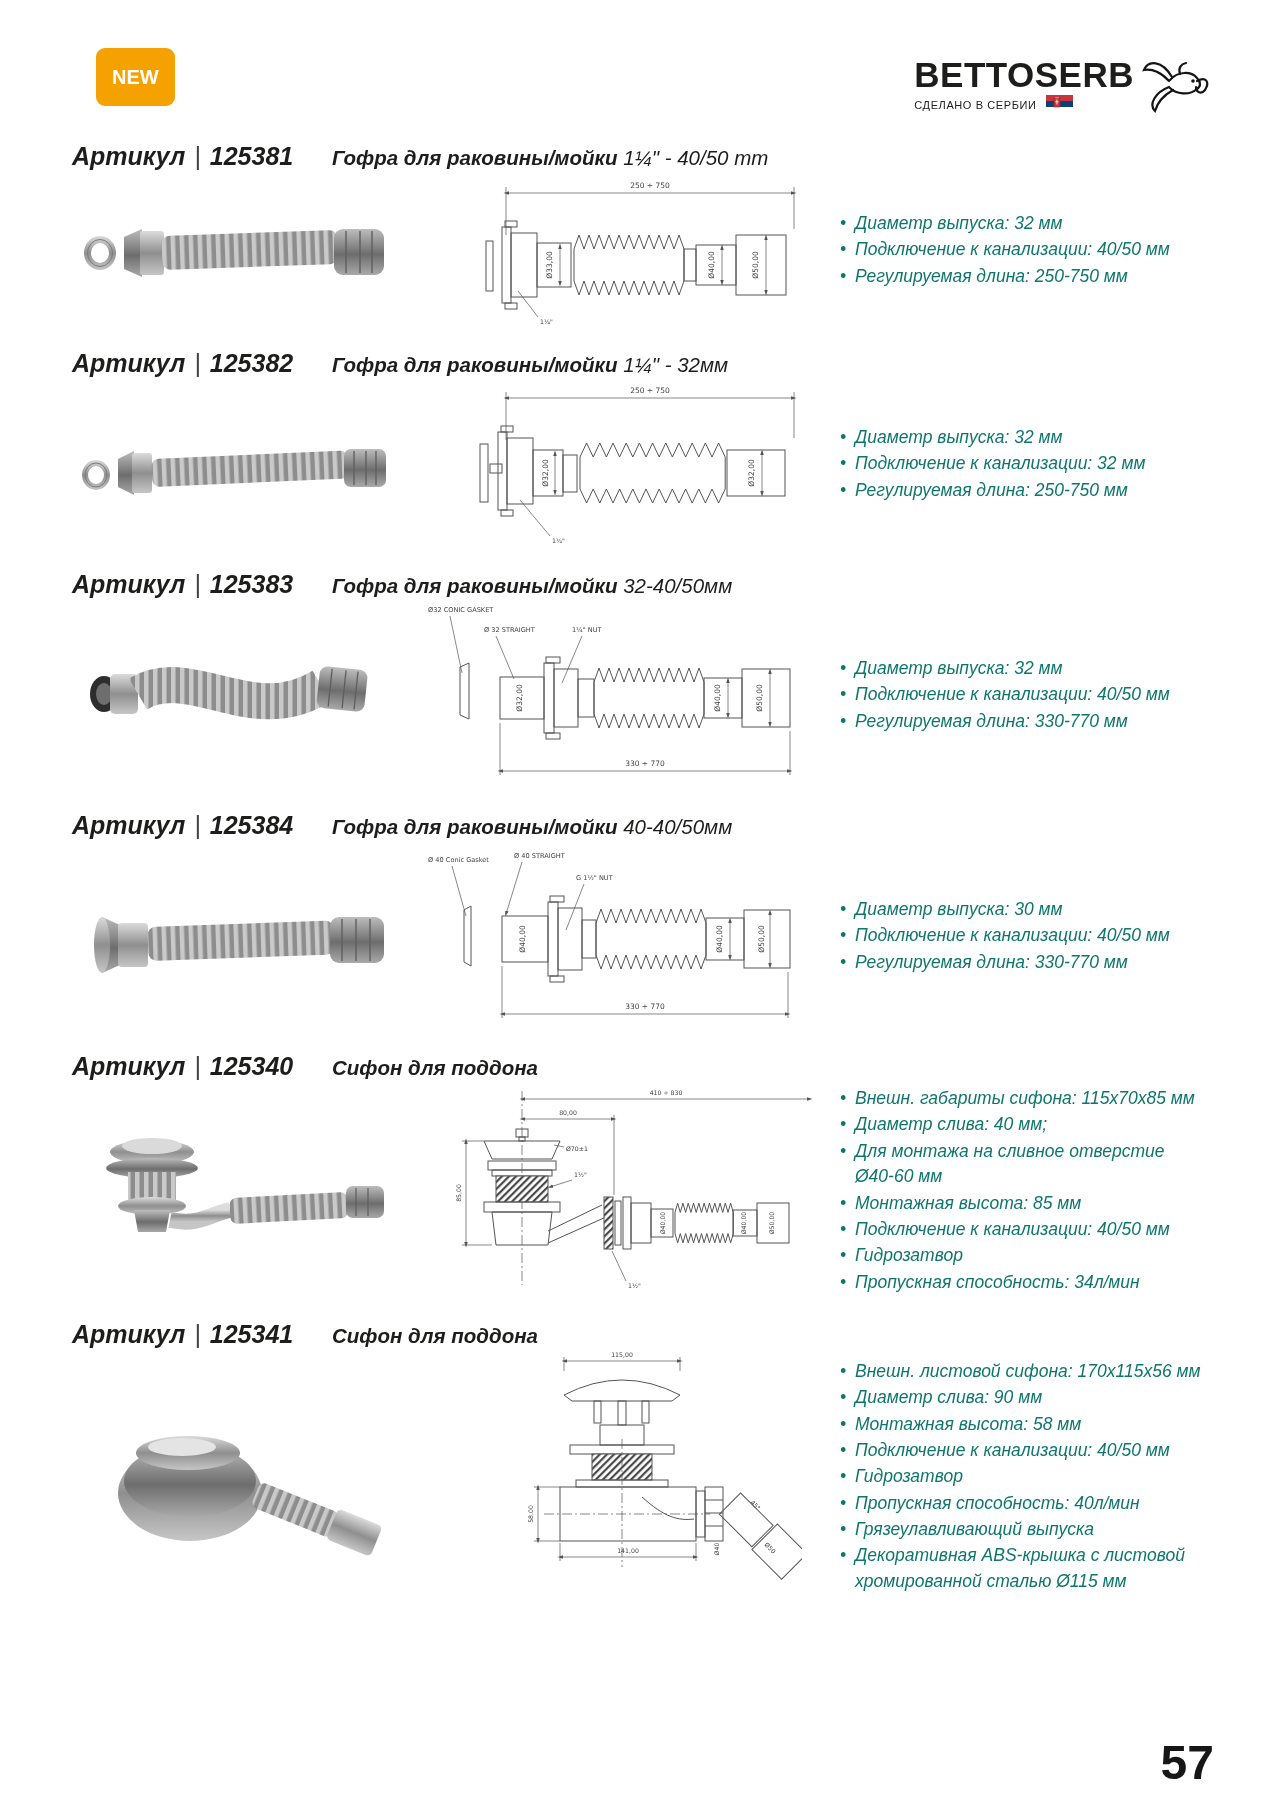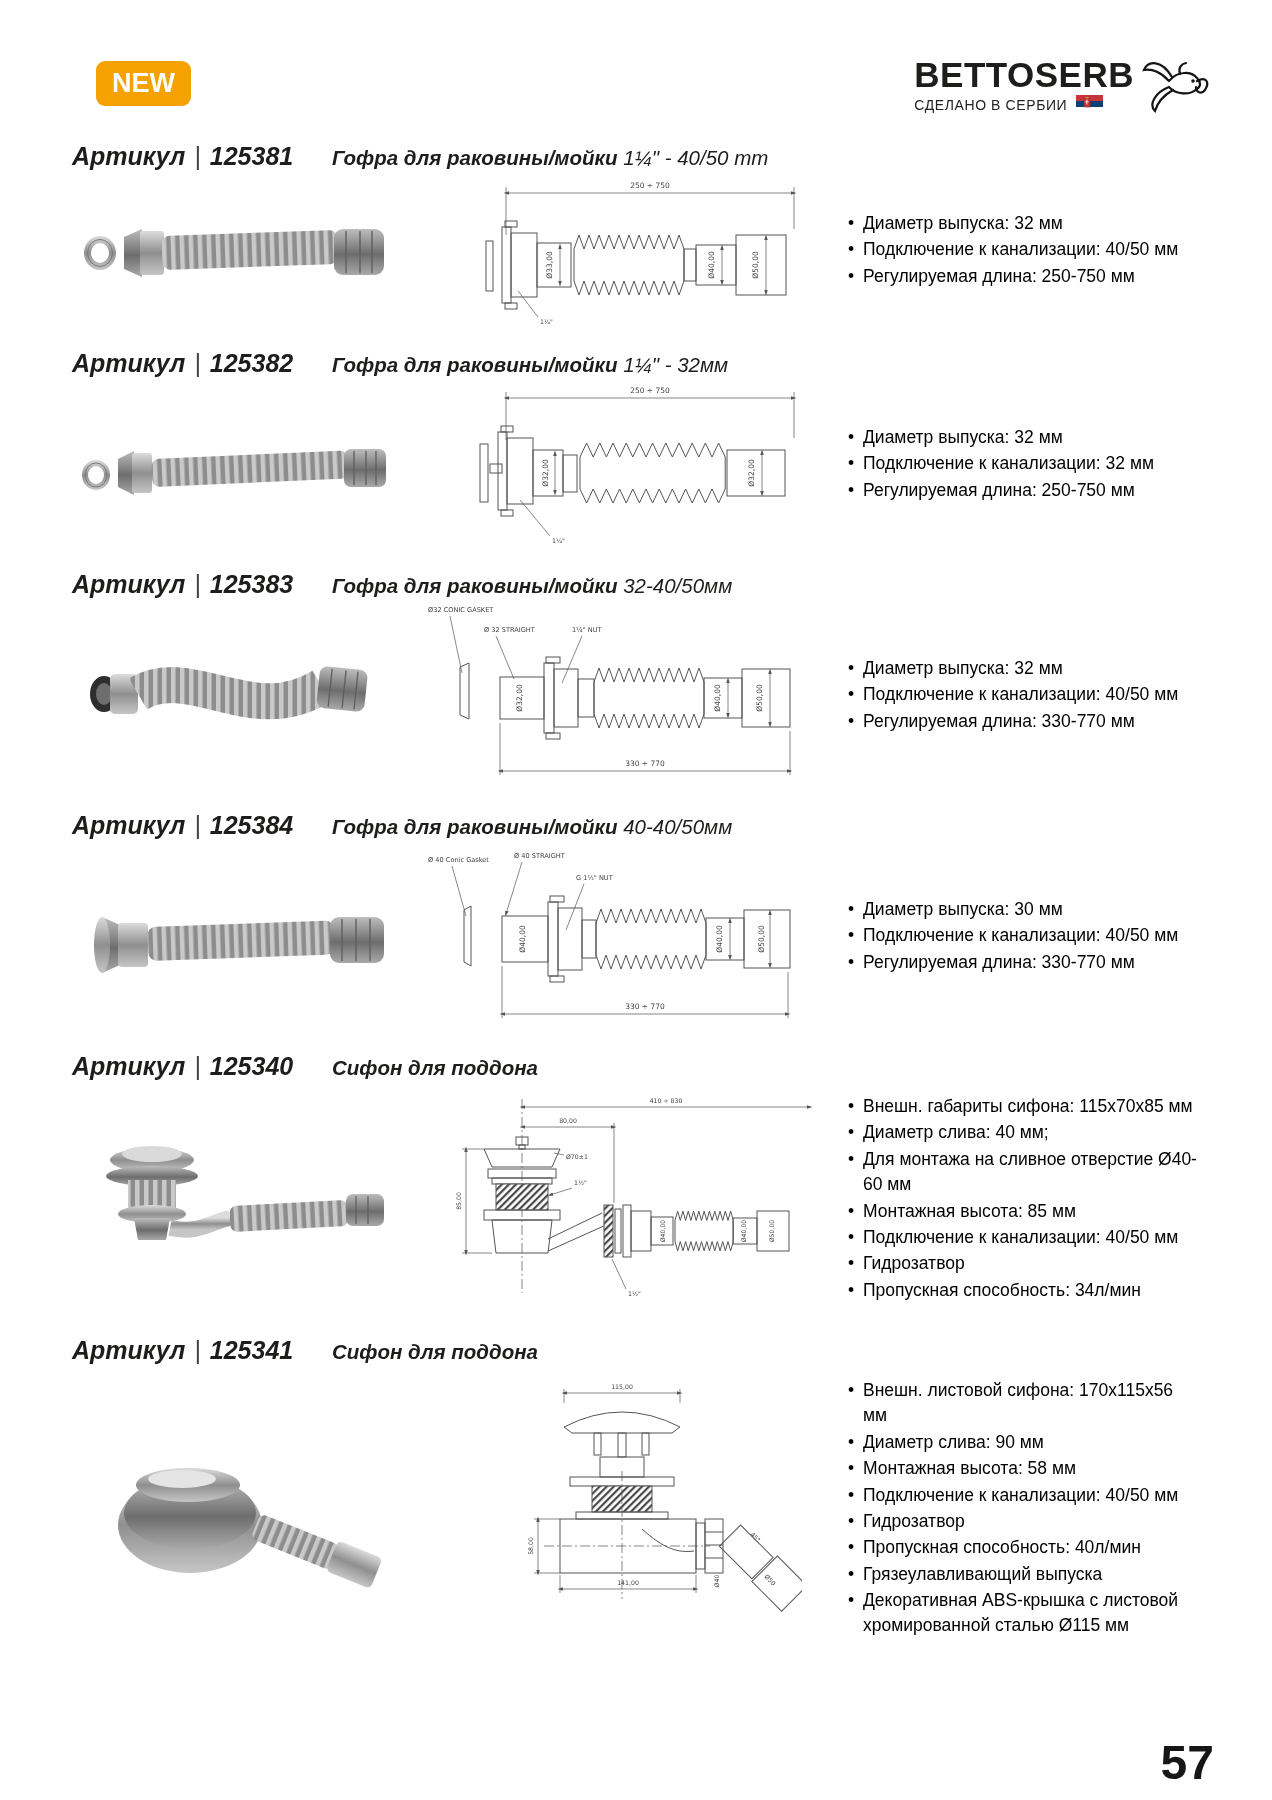--- a/index.html
+++ b/index.html
@@ -6,39 +6,39 @@
   body{
     width:1272px;height:1800px;position:relative;overflow:hidden;
     background:#ffffff;color:#1d1d1b;
     font-family:"Liberation Sans", sans-serif;
   }
   .page{padding:40px 60px 0 72px;}
 
   
   .header{display:flex;align-items:flex-start;}
   .page-title{font-size:46px;font-weight:800;letter-spacing:.5px;line-height:1;margin-top:8px;}
-  .badge{background:#F5A200;color:#fff;font-size:27px;font-weight:700;border-radius:9px;
-         padding:9px 16px;margin-left:24px;margin-top:21px;line-height:1;}
+  .badge{background:#F5A200;color:#fff;font-size:20px;font-weight:700;border-radius:9px;
+         padding:19px 16px;margin-left:24px;margin-top:8px;line-height:1;}
   .brand{margin-left:auto;display:flex;align-items:center;margin-top:10px;}
   .brand-name{font-size:35px;font-weight:700;letter-spacing:.5px;line-height:1;}
-  .brand-sub{display:flex;align-items:center;font-size:14px;font-weight:400;letter-spacing:.6px;margin-top:3px;color:#222;}
+  .brand-sub{display:flex;align-items:center;font-size:11px;font-weight:400;letter-spacing:.6px;margin-top:3px;color:#222;}
   .flag{margin-left:9px;display:inline-block;}
   .fish{margin-left:2px;}
 
   
   .product{margin-top:20px;}
   .prod-head{display:flex;align-items:baseline;font-style:italic;}
   .article{font-size:25px;font-weight:700;width:260px;flex:0 0 260px;}
   .article .pipe{font-weight:300;padding:0 9px;color:#444;}
   .prod-title{font-size:20.5px;font-weight:700;margin:0;}
   .prod-title .size{font-weight:400;}
   .prod-body{display:grid;grid-template-columns:340px 420px auto;align-items:center;}
   .photo{display:flex;justify-content:flex-start;align-items:center;}
   .drawing{display:flex;justify-content:center;align-items:center;}
-  .specs{list-style:none;margin:12px;padding:0 0 0 4px;font-size:17.5px;color:#000000;line-height:1.45;max-width:452px;}
+  .specs{list-style:none;margin:4px;padding:0 0 0 4px;font-size:17.5px;color:#0f766e;line-height:1.45;max-width:452px;font-style:italic;}
   .specs li{padding-left:15px;position:relative;margin:1px 0;}
   .specs li::before{content:"\2022";position:absolute;left:0;top:0;}
 
   
   .td{font-family:"DejaVu Sans", sans-serif;}
   .td text{fill:#3f3f3f;stroke:none;font-size:7.5px;}
   .td text.cap{font-size:6.6px;}
   .td text.sm{font-size:6.2px;}
   .td .ex{stroke-width:.7;}
   .td .cl{stroke-dasharray:10 3 2 3;stroke-width:.7;}

